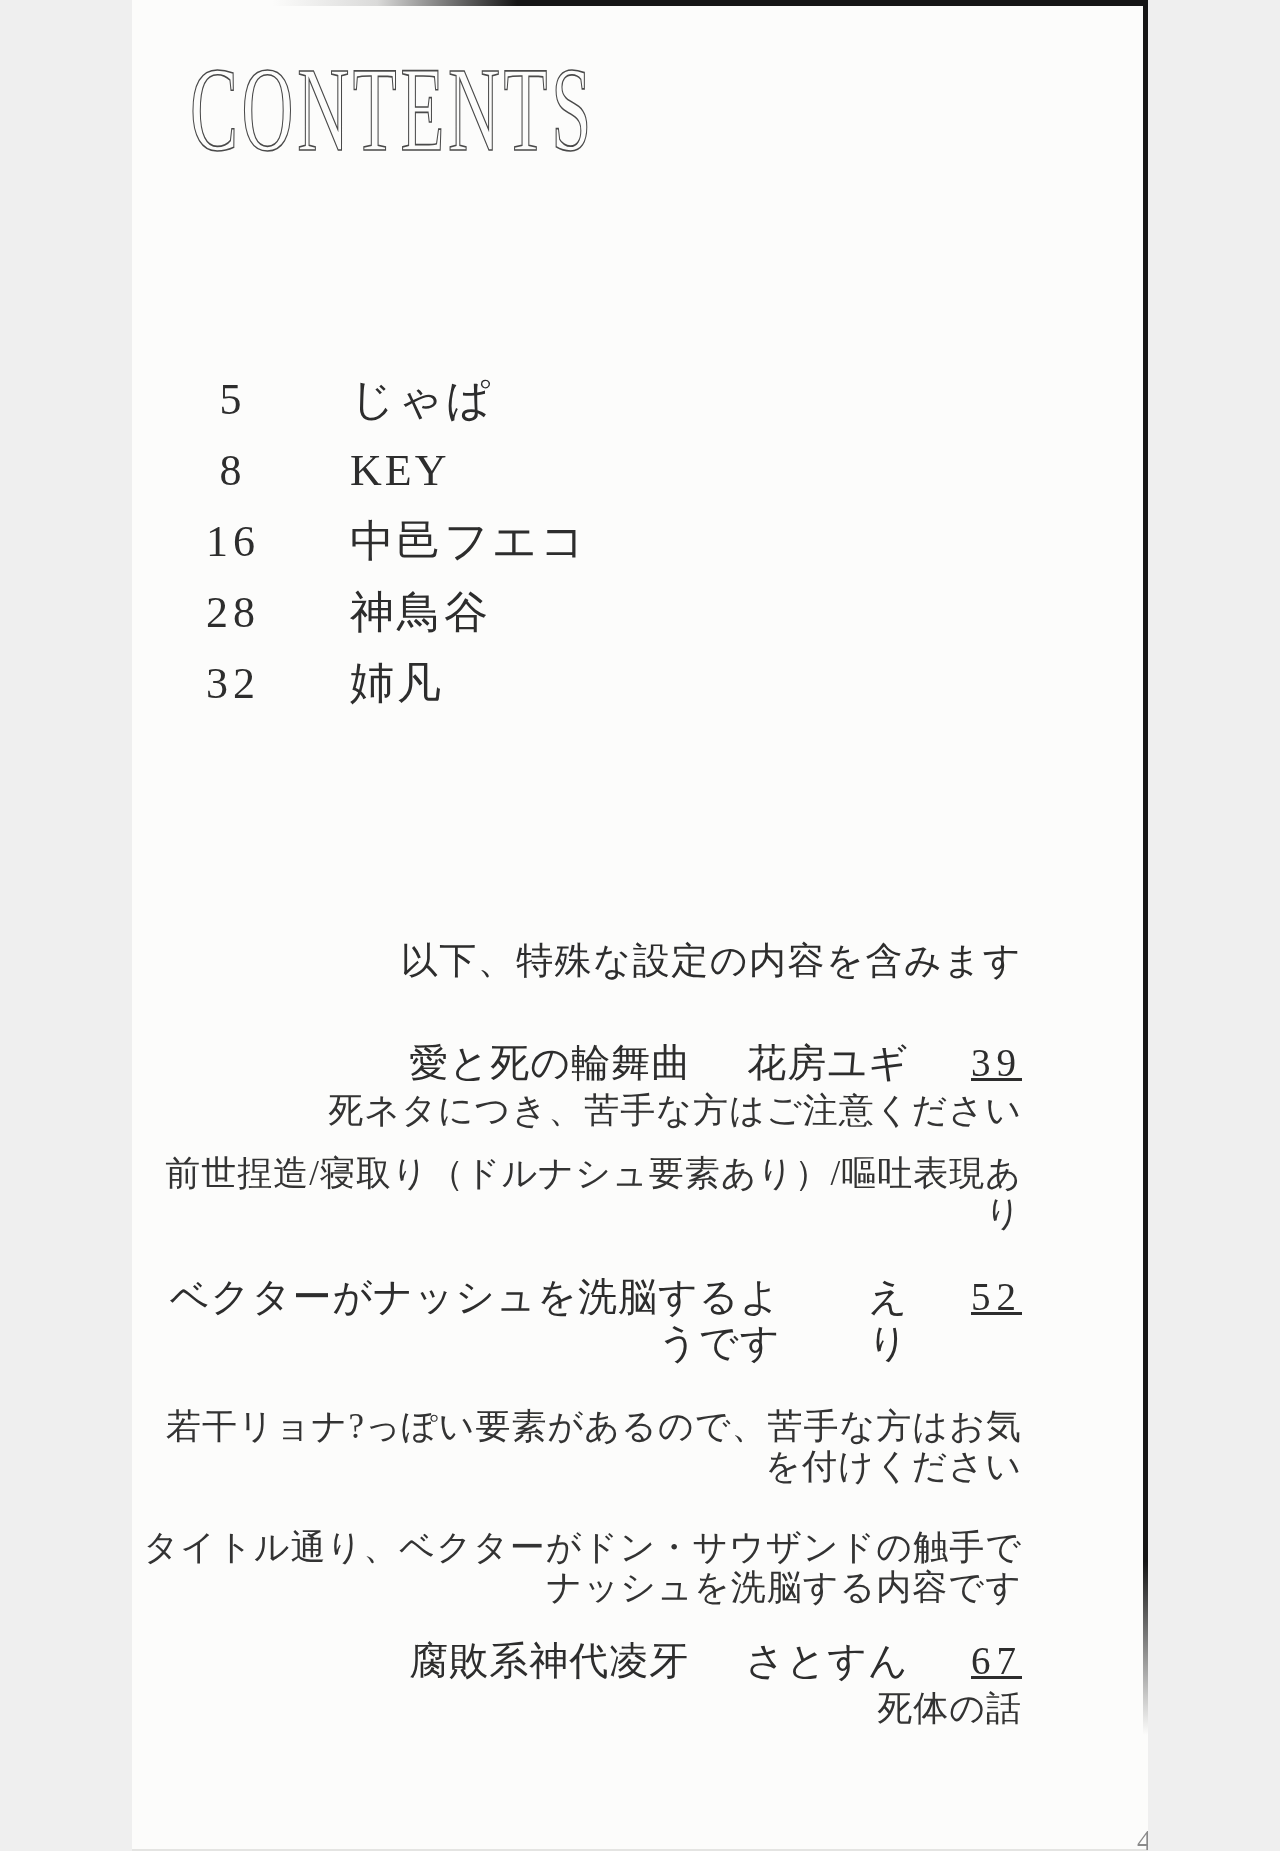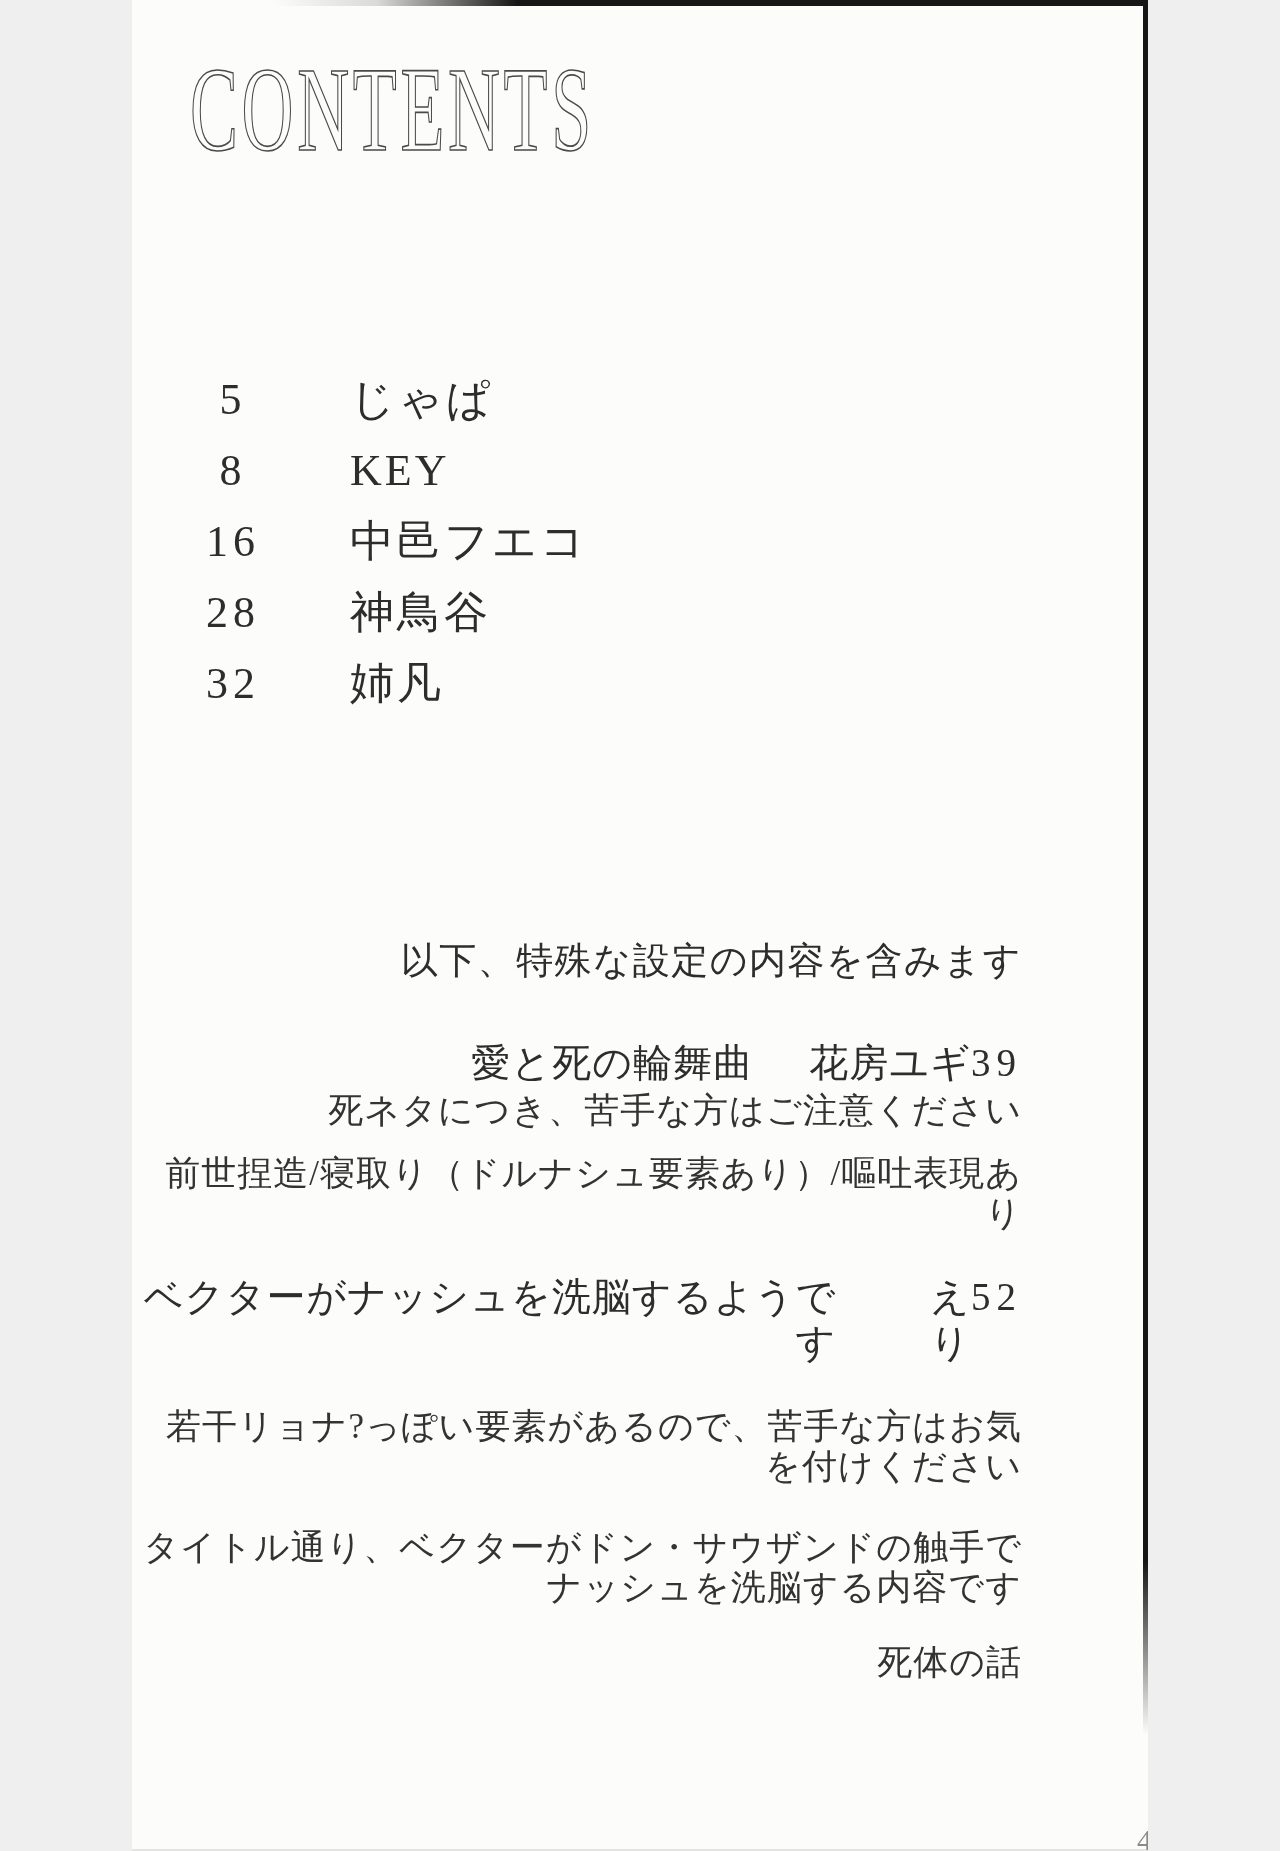--- a/index.html
+++ b/index.html
@@ -46,21 +46,21 @@
   
   .special {
     position:absolute; top:938px; right:126px;
     display:flex; flex-direction:column; align-items:flex-end;
     text-align:right;
   }
   .special-heading { font-size:37px; line-height:46px; letter-spacing:1.5px;font-family:Liberation Serif, serif; }
   .entry { display:flex; flex-direction:column; align-items:flex-end; }
   .entry-line { display:flex; align-items:baseline; font-size:39px; line-height:46px; letter-spacing:1px; }
   .entry-author { margin-left:56px; }
-  .entry-page { letter-spacing:6px; }
+  .entry-page { margin-left:62px; letter-spacing:6px;text-decoration:underline; }
   .entry-note { font-size:35px; line-height:40px; margin-top:5px; letter-spacing:1px; color:#333; }
   .e1 { margin-top:56px; }
   .e2 { margin-top:18px; }
   .e3 { margin-top:40px;gap:36px; }
   .e4 { margin-top:28px; }
   .e5 { margin-top:30px; }
 
   
   .corner-num {
     position:absolute; right:-4px; bottom:-6px;
@@ -122,19 +122,24 @@
         <span class="entry-title">ベクターがナッシュを洗脳するようです</span>
         <span class="entry-author">えり</span>
         <span class="entry-page">52</span>
       </div>
       <div class="entry-note">若干リョナ?っぽい要素があるので、苦手な方はお気を付けください</div>
       <div class="entry-note">タイトル通り、ベクターがドン・サウザンドの触手でナッシュを洗脳する内容です</div>
     </div>
 
 
     <div class="entry e5">
+      <div class="entry-line">
+        <span class="entry-title">腐敗系神代凌牙</span>
+        <span class="entry-author">さとすん</span>
+        <span class="entry-page">67</span>
+      </div>
       <div class="entry-note">死体の話</div>
     </div>
   </div>
 
   <div class="corner-num">4</div>
 
 </div>
 
 </body></html>

